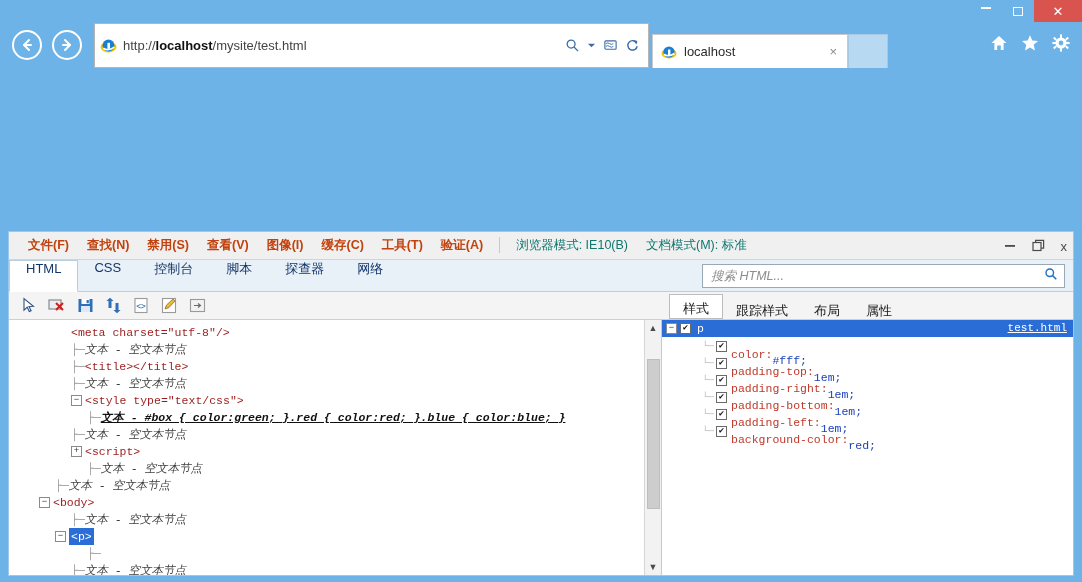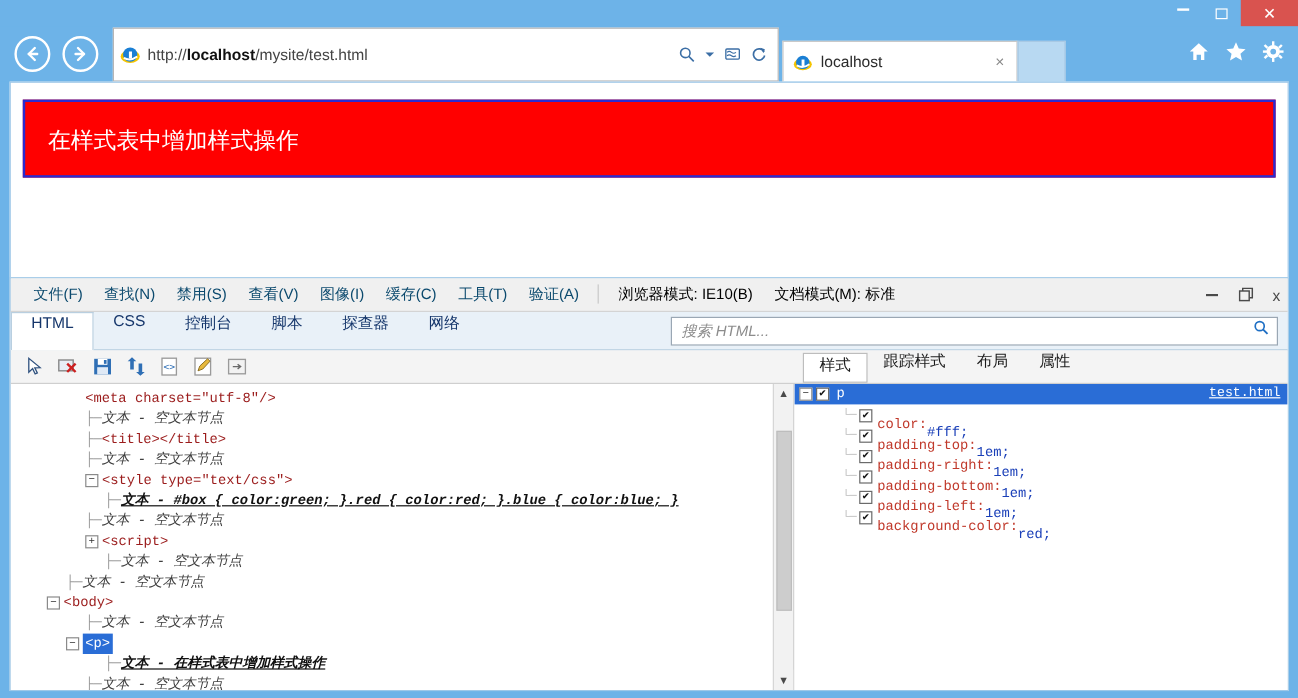--- a/index.html
+++ b/index.html
@@ -138,29 +138,30 @@
 
   .dt-menubar {
     height: 28px;
     background: #f0f0f0;
     border-bottom: 1px solid #d4d4d4;
     display: flex; align-items: center;
     padding-left: 10px;
     position: relative;
   }
   .dt-menu {
-    font-size: 12.5px; color: #0c4a6e;
+    font-size: 12.5px; color: #c2410c;
     padding: 0 9px; white-space: nowrap;
     font-family: "Liberation Sans", sans-serif;
+    font-weight: bold;
   }
   .dt-sep {
     width: 1px; height: 16px; background: #c9c9c9; margin: 0 7px;
   }
   .dt-mode {
-    font-size: 12.5px; color: #000000; padding: 0 9px; white-space: nowrap;
+    font-size: 12.5px; color: #0f766e; padding: 0 9px; white-space: nowrap;
   }
   .dt-wincontrols {
     position: absolute; right: 6px; top: 0; height: 28px;
     display: flex; align-items: center; gap: 16px;
     color: #4a4a4a;
   }
   .dt-wincontrols .dc { font-size: 13px; line-height: 1; }
 
   .dt-tabrow {
     height: 33px;
@@ -177,21 +178,21 @@
   }
   .dt-tab.active {
     background: #ffffff;
     border: 1px solid #b9cfe0;
     border-bottom: 1px solid #ffffff;
     margin-bottom: -1px;
     color: #15366b;
   }
   .dt-search {
     position: absolute; right: 8px; top: 4px;
-    width: 506px; height: 24px;
+    width: 363px; height: 24px;
     background: #ffffff;
     border: 1px solid #9aa7b4;
     display: flex; align-items: center;
     padding: 0 6px;
   }
   .dt-search input {
     flex: 1 1 auto; border: none; outline: none;
     font-size: 12.5px; color: #6d6d6d;
     font-style: italic;
     font-family: "Liberation Sans", sans-serif;
@@ -210,21 +211,21 @@
   .tb-icons { display: flex; align-items: center; gap: 8px; padding-left: 10px; }
   .tb-ic {
     width: 20px; height: 20px;
     display: flex; align-items: center; justify-content: center;
   }
   .rp-tabs {
     position: absolute; left: 660px; top: 0; height: 28px;
     display: flex; align-items: stretch;
   }
   .rp-tab {
-    padding: 0 13px; display: flex; align-items: flex-start;
+    padding: 0 13px; display: flex; align-items: flex-end;
     font-size: 13px; color: #1a1a1a;
   }
   .rp-tab.active {
     background: #ffffff; border: 1px solid #bdbdbd;
     margin: 2px 0 1px 0;
   }
 
   .dt-body { flex: 1 1 auto; display: flex; min-height: 0; }
 
   .dom-pane {
@@ -429,23 +430,20 @@
             <rect x="14" y="3" width="2" height="3.4" transform="rotate(45 15 4.7)"></rect>
             <rect x="2" y="11.6" width="2" height="3.4" transform="rotate(45 3 13.3)"></rect>
             <rect x="14" y="11.6" width="2" height="3.4" transform="rotate(-45 15 13.3)"></rect>
           </g>
           <circle cx="9" cy="9" r="2.4" fill="#6db3e8"></circle>
         </svg>
       </span>
     </div>
   </div>
 
-  <div class="viewport">
-    <div class="page-p">在样式表中增加样式操作</div>
-  </div>
 
   <div class="devtools">
 
     <div class="dt-menubar">
       <span class="dt-menu">文件(F)</span>
       <span class="dt-menu">查找(N)</span>
       <span class="dt-menu">禁用(S)</span>
       <span class="dt-menu">查看(V)</span>
       <span class="dt-menu">图像(I)</span>
       <span class="dt-menu">缓存(C)</span>
@@ -626,21 +624,20 @@
               <span class="txtnode">文本 - 空文本节点</span>
             </div>
             <div class="dom-row">
               <span class="tw" style="width: 46px;"></span>
               <span class="expander">−</span>
               <span class="sel-tag">&lt;p&gt;</span>
             </div>
             <div class="dom-row">
               <span class="tw" style="width: 78px;"></span>
               <span class="twig">├─</span>
-              <span class="txtval">文本 - 在样式表中增加样式操作</span>
             </div>
             <div class="dom-row">
               <span class="tw" style="width: 62px;"></span>
               <span class="twig">├─</span>
               <span class="txtnode">文本 - 空文本节点</span>
             </div>
           </div>
         <div class="dom-scroll">
           <div class="ds-arrow">▲</div>
           <div class="ds-thumb"></div>

